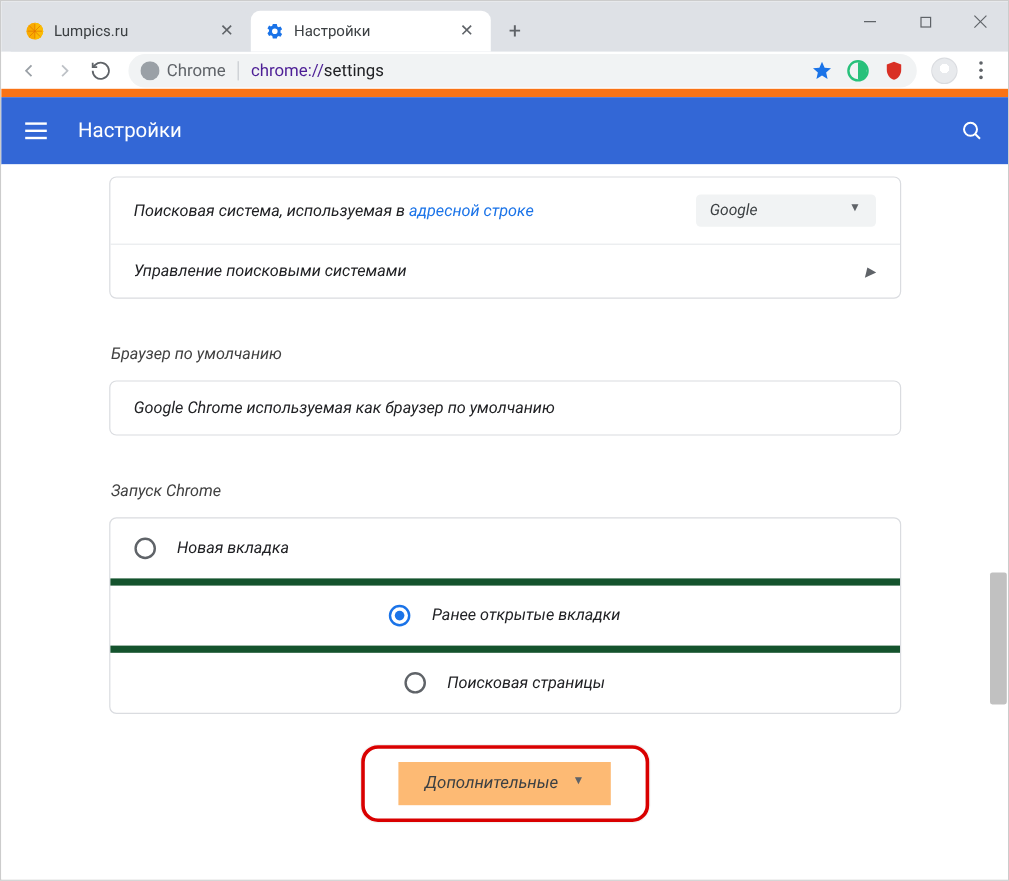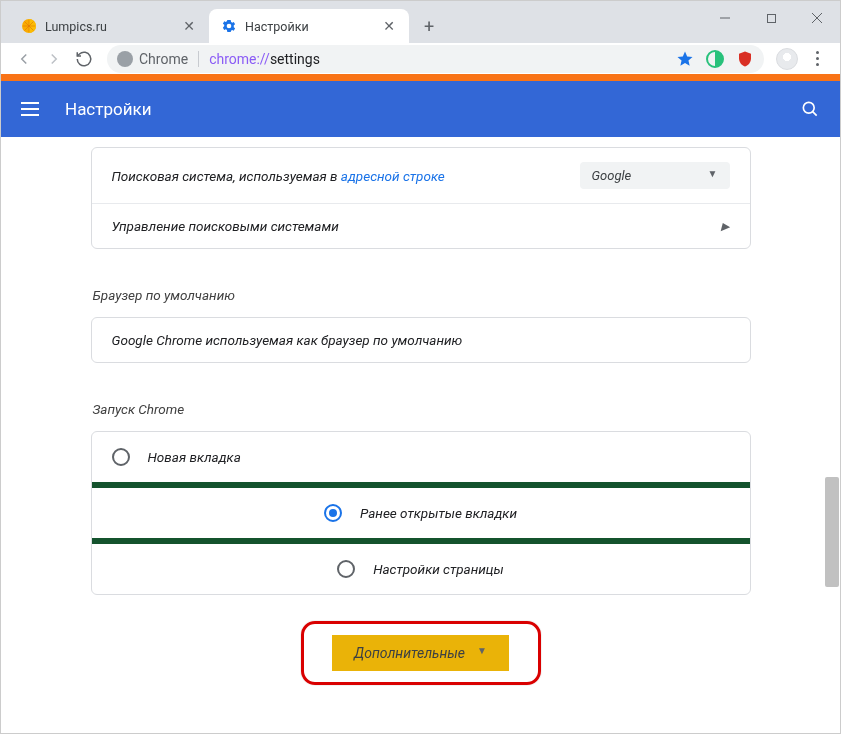--- a/index.html
+++ b/index.html
@@ -94,21 +94,21 @@
     display: flex; align-items: center; gap: 6px;
     padding-right: 10px; border-right: 1px solid #c8cbd0;
     margin-right: 10px; color: #5f6368;
   }
   .omnibox .chrome-icon {
     width: 16px; height: 16px; border-radius: 50%;
     background: radial-gradient(circle at 50% 50%, #9aa0a6 0 35%, transparent 36%),
                 conic-gradient(#9aa0a6 0 360deg);
     display: inline-block;
   }
-  .omnibox .url-gray { color: #8b5cf6; }
+  .omnibox .url-gray { color: #4c1d95; }
   .omnibox .url-dark { color: #202124; }
   .omnibox .om-right {
     margin-left: auto; display: flex; align-items: center; gap: 12px;
   }
   .om-ico { width: 18px; height: 18px; display:flex; align-items:center; justify-content:center; }
   .star { color: #1a73e8; }
   .ext-circle {
     width: 18px; height: 18px; border-radius: 50%;
     border: 2px solid #28c17b; background:
       conic-gradient(#28c17b 0 180deg, transparent 180deg 360deg);
@@ -216,21 +216,21 @@
   }
 
   .advanced-wrap {
     display: flex; justify-content: center; margin-top: 40px;
     position: relative;
   }
   .advanced-btn {
     display: flex; align-items: flex-start; gap: 12px;
     font-size: 14px; color: #3c4043;
     padding: 10px 22px;
-    background: #eab308;
+    background: #fdba74;
   }
   .advanced-tri { font-size: 10px; color: #5f6368; }
   .highlight-ring {
     position: absolute;
     border: 3px solid #d90000;
     border-radius: 14px;
     top: -14px; bottom: -14px;
     width: 240px;
     box-shadow: 0 0 0 1px rgba(0,0,0,0.05);
     pointer-events: none;
@@ -381,21 +381,21 @@
       <div class="radio-row">
         <span class="radio"></span>
         <span>Новая вкладка</span>
       </div>
       <div class="radio-row">
         <span class="radio selected"></span>
         <span>Ранее открытые вкладки</span>
       </div>
       <div class="radio-row">
         <span class="radio"></span>
-        <span>Настройки страницы</span>
+        <span>Поисковая страницы</span>
       </div>
     </div>
 
     <div class="advanced-wrap">
       <div class="highlight-ring"></div>
       <div class="advanced-btn">
         <span>Дополнительные</span>
         <span class="advanced-tri">▼</span>
       </div>
     </div>

